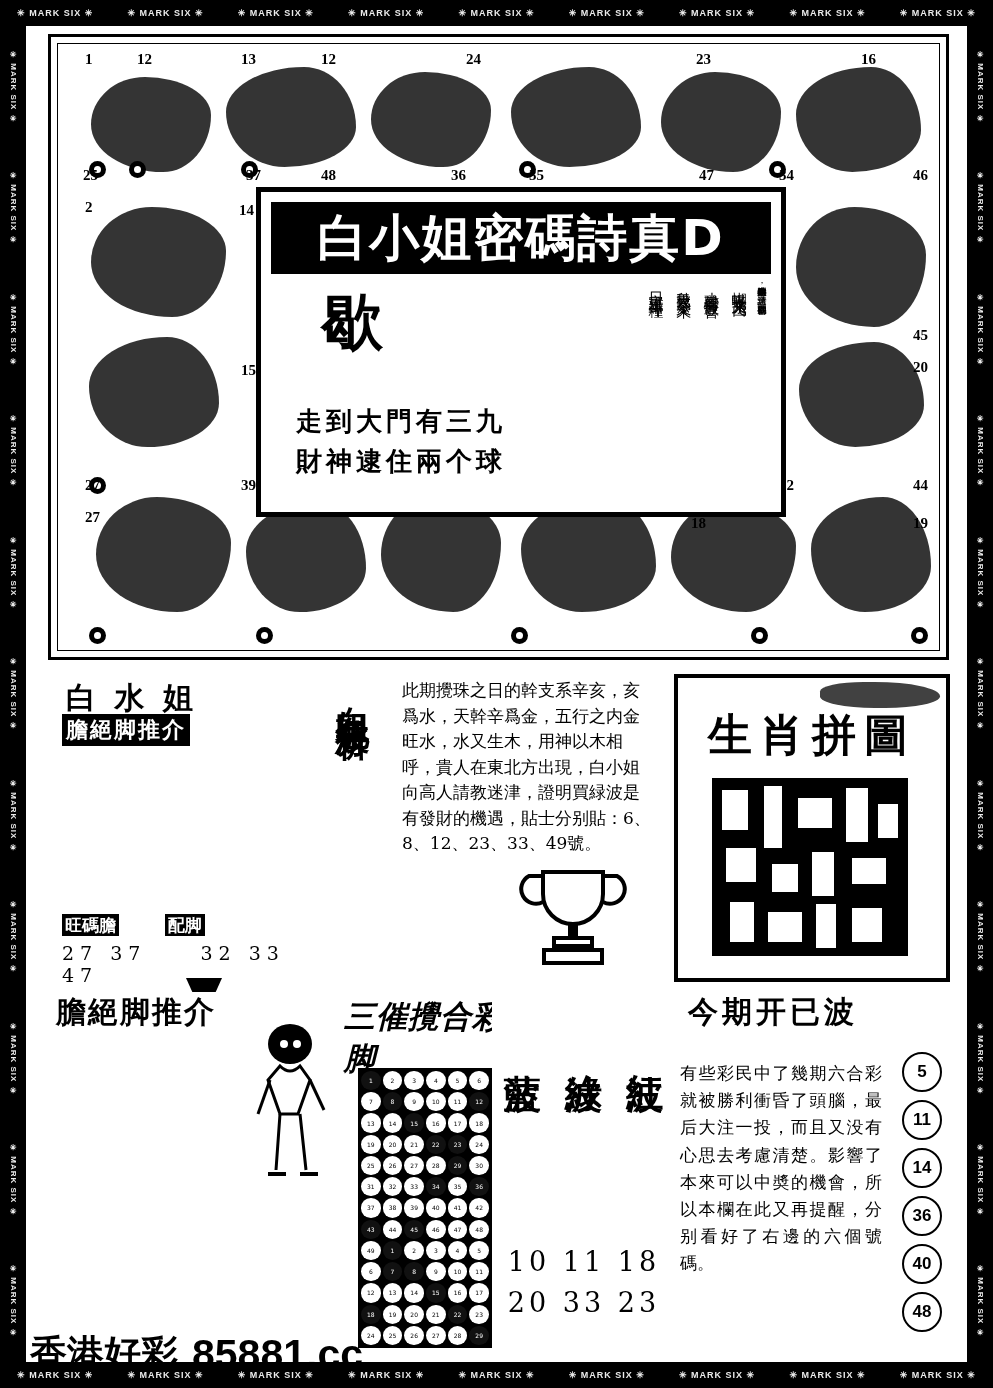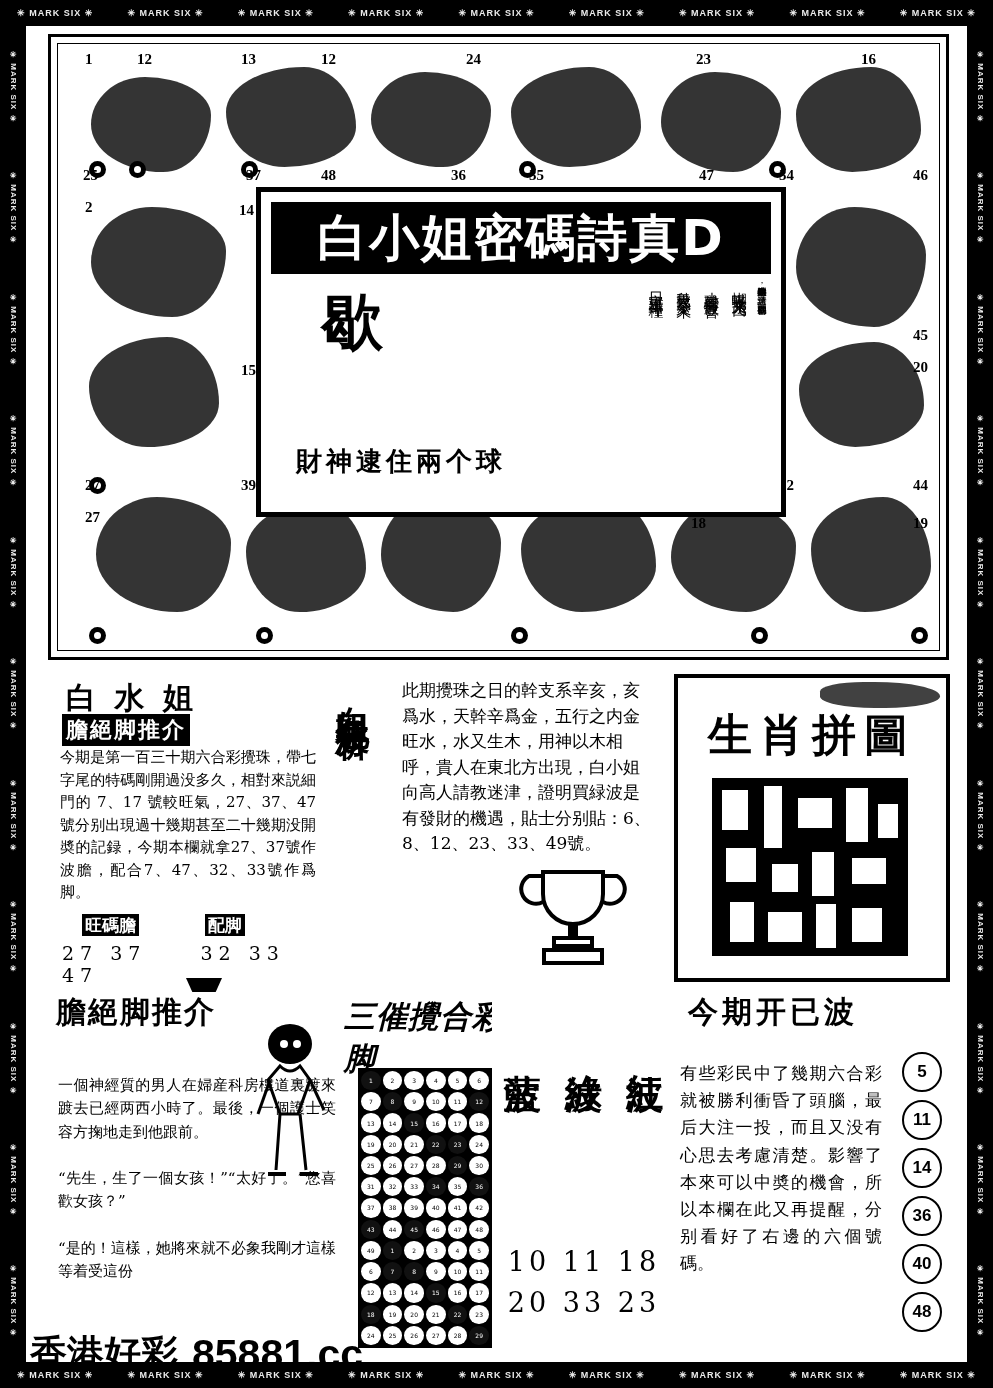--- a/index.html
+++ b/index.html
@@ -36,21 +36,21 @@
   .adline{position:absolute;left:35px;font-size:26px;font-weight:bold;letter-spacing:4px;font-family:"DejaVu Serif",serif;}
 
   
   .panel{position:absolute;background:#fff;}
 
   .p-intro{left:26px;top:648px;width:272px;height:300px;}
   .p-intro .hd{position:absolute;left:14px;top:4px;font-size:30px;font-weight:bold;font-family:"DejaVu Serif",serif;letter-spacing:4px;}
   .p-intro .hd2{position:absolute;left:10px;top:40px;font-size:22px;font-weight:bold;background:#000;color:#fff;padding:1px 4px;letter-spacing:2px;font-family:"DejaVu Serif",serif;}
   .p-intro .body{position:absolute;left:8px;top:72px;width:256px;font-size:15px;line-height:1.5;font-family:"DejaVu Serif",serif;text-align:justify;}
   .p-intro .tagrow{position:absolute;left:10px;top:240px;width:252px;font-size:17px;font-weight:bold;font-family:"DejaVu Serif",serif;}
-  .tag{background:#000;color:#fff;padding:1px 3px;margin-left:20px;}
+  .tag{background:#000;color:#fff;padding:1px 3px;}
   .p-intro .numrow{position:absolute;left:10px;top:268px;width:252px;font-size:19px;font-family:"DejaVu Serif",serif;letter-spacing:6px;}
 
   .p-wave{left:300px;top:648px;width:66px;height:300px;}
   .p-wave .vt{position:absolute;left:4px;top:6px;writing-mode:vertical-rl;font-size:34px;font-weight:bold;font-family:"DejaVu Serif",serif;letter-spacing:4px;}
 
   .p-analysis{left:372px;top:648px;width:262px;height:300px;}
   .p-analysis .txt{position:absolute;left:4px;top:4px;width:250px;font-size:17px;line-height:1.5;font-family:"DejaVu Serif",serif;}
   .trophy{position:absolute;left:120px;top:190px;width:110px;height:105px;}
 
   .p-puzzle{left:648px;top:648px;width:268px;height:300px;border:4px solid #000;}
@@ -218,28 +218,28 @@
       <div class="adbox">
         <div class="adtitle">白小姐密碼詩真D</div>
         <div class="adbig">歇</div>
         <div class="adpoem">
           <div class="colsm">白小姐特別本歇特意歇碼詩，請速詩意，歡從圖中找到密碼</div>
           <div class="col">蝴蝶飞东又飞西</div>
           <div class="col">小雞喬看怪歌喜</div>
           <div class="col">秋天巳尽冬又來</div>
           <div class="col">日字难出二斗糧</div>
         </div>
+        <div class="adline" style="top:212px;">走到大門有三九</div>
         <div class="adline" style="top:252px;">財神逮住兩个球</div>
       </div>
     </div>
 
     <div class="panel p-intro">
       <div class="hd">白 水 姐</div>
       <div class="hd2">膽絕脚推介</div>
-      <div class="body">今期是第一百三十期六合彩攪珠，帶七字尾的特碼剛開過没多久，相對來説細門的 7、17 號較旺氣，27、37、47號分别出現過十幾期甚至二十幾期没開奬的記録，今期本欄就拿27、37號作波膽，配合7、47、32、33號作爲脚。</div>
       <div class="tagrow">
         <span class="tag">旺碼膽</span>
         <span style="display:inline-block;width:34px;"></span>
         <span class="tag">配脚</span>
       </div>
       <div class="numrow">
         <span>27  37</span>
         <span style="display:inline-block;width:30px;"></span>
         <span>32 33 47</span>
       </div>
@@ -288,25 +288,20 @@
       <svg class="girl" viewBox="0 0 96 190">
         <ellipse cx="48" cy="26" rx="22" ry="20" fill="#000"></ellipse>
         <circle cx="42" cy="26" r="4" fill="#fff"></circle>
         <circle cx="55" cy="26" r="4" fill="#fff"></circle>
         <path d="M38 48 q10 10 20 0 l10 14 -12 34 h-18 l-12 -34 z" fill="none" stroke="#000" stroke-width="3"></path>
         <path d="M28 62 l-12 34" stroke="#000" stroke-width="3" fill="none"></path>
         <path d="M68 62 l14 30" stroke="#000" stroke-width="3" fill="none"></path>
         <path d="M38 96 l-4 56 M58 96 l6 56" stroke="#000" stroke-width="3" fill="none"></path>
         <path d="M26 156 h18 M58 156 h18" stroke="#000" stroke-width="4"></path>
       </svg>
-      <div class="body" style="white-space:pre-wrap;">一個神經質的男人在婦産科房樓道裏踱來踱去已經两西小時了。最後，一個護士笑容方掬地走到他跟前。
-
-“先生，生了一個女孩！”“太好了。”您喜歡女孩？”
-
-“是的！這樣，她將來就不必象我剛才這樣等着受這份</div>
     </div>
 
     <div class="panel p-pick">
       <div class="hd">三催攪合彩脚</div>
       <div class="grid" id="pickgrid">
           <div class="gcell dk">1</div>
           <div class="gcell">2</div>
           <div class="gcell">3</div>
           <div class="gcell">4</div>
           <div class="gcell">5</div>

